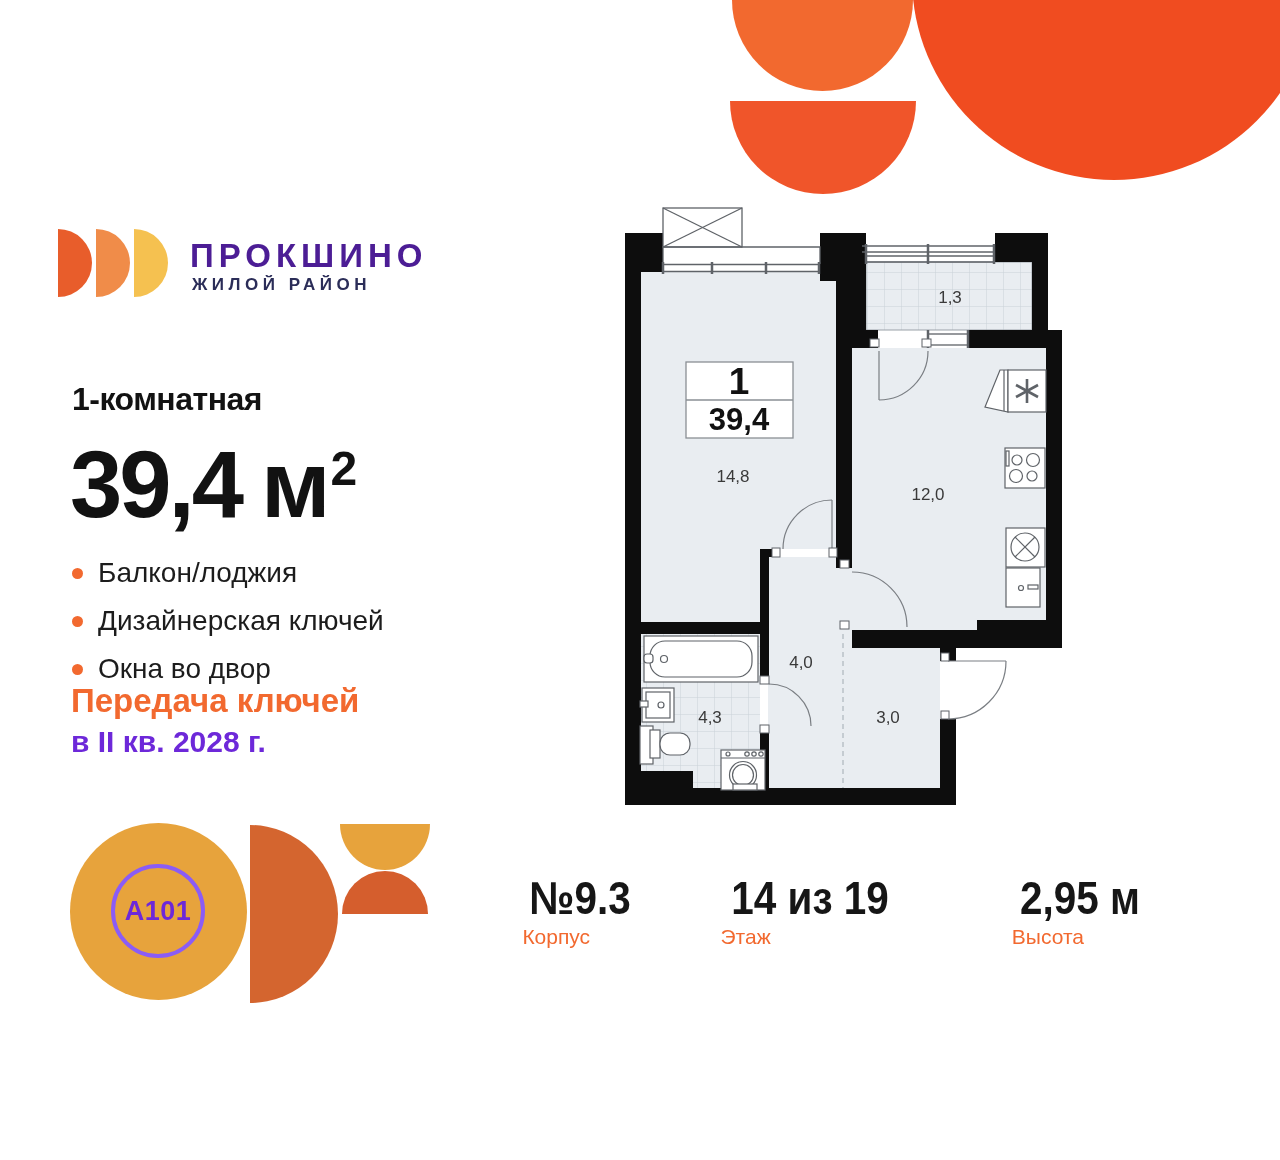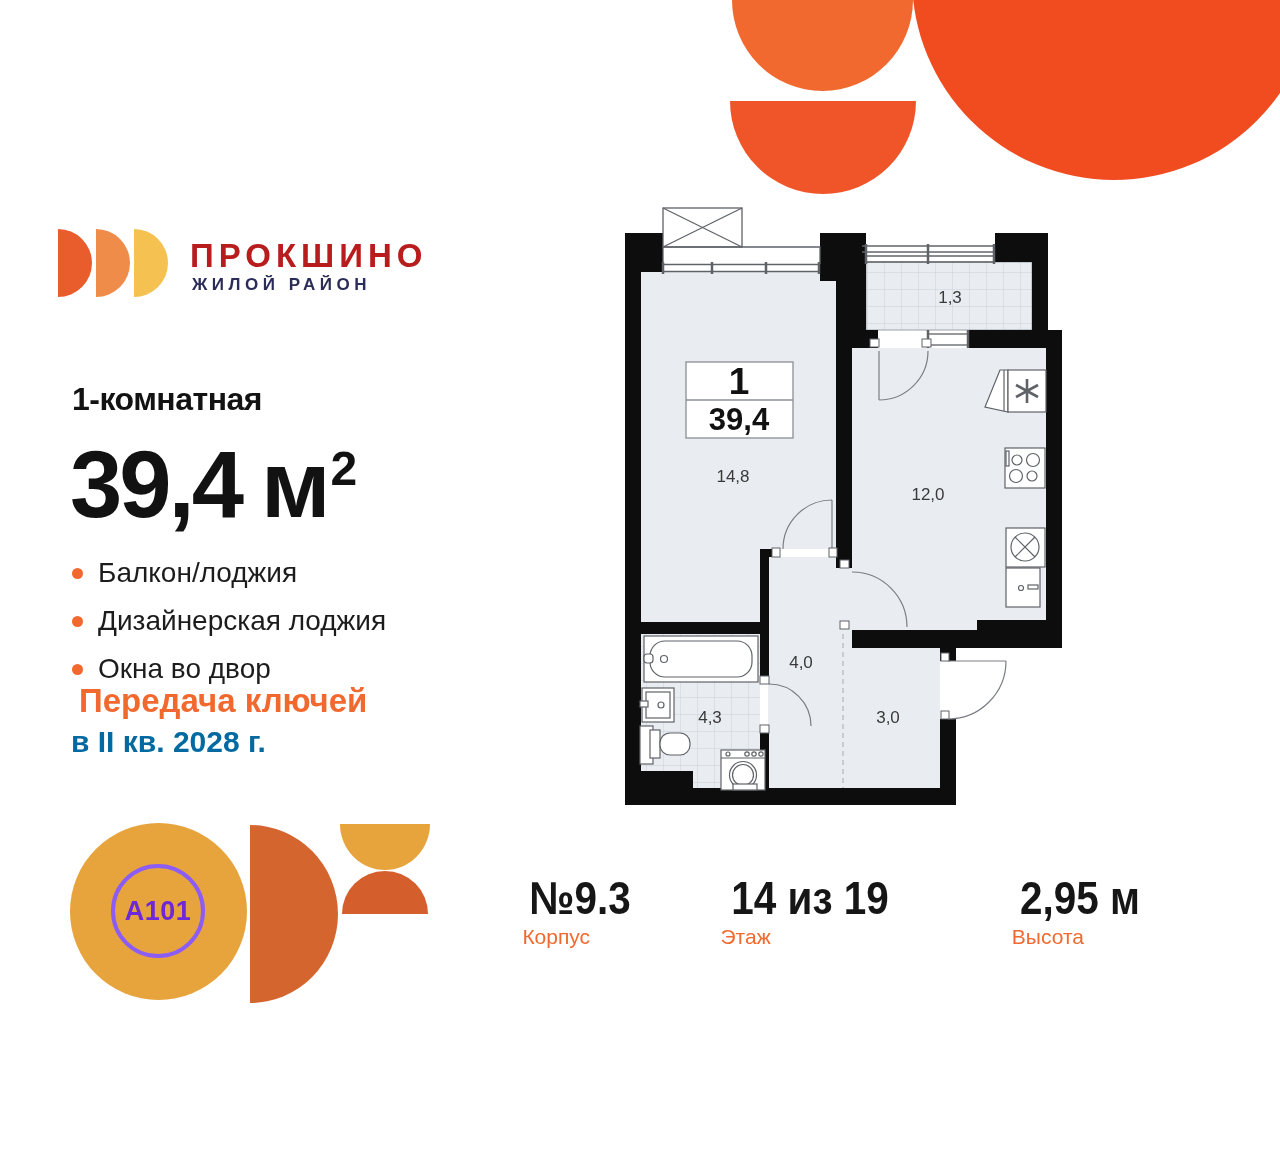--- a/index.html
+++ b/index.html
@@ -13,37 +13,37 @@
   .half-down-b{left:730px;top:101px;width:186px;height:93px;background:#F0552A;
     border-radius:0 0 50% 50% / 0 0 100% 100%;}
   .big-circle{left:912px;top:-224px;width:404px;height:404px;background:#F04C20;border-radius:50%;}
 
   
   .disc{position:absolute;width:34px;height:68px;top:229px;border-radius:0 34px 34px 0;}
   .disc1{left:58px;background:#E85D2B;}
   .disc2{left:96px;background:#F08C49;}
   .disc3{left:134px;background:#F5C150;}
   .logo-name{position:absolute;left:190px;top:237px;font-size:33px;font-weight:800;
-    letter-spacing:5px;color:#b91c1c;}
+    letter-spacing:5px;color:#4c1d95;}
   .logo-tagline{position:absolute;left:192px;top:275px;font-size:17px;font-weight:600;
     letter-spacing:4.5px;color:#2B2D58;}
 
   
   .rooms-title{position:absolute;left:72px;top:381px;font-size:32px;font-weight:800;
     letter-spacing:-0.5px;color:#121212;}
   .area-line{position:absolute;left:70px;top:438px;font-size:94px;font-weight:800;
     letter-spacing:-3px;color:#121212;line-height:1;}
   .area-line .unit{margin-left:20px;letter-spacing:0;}
   .area-line sup{font-size:48px;letter-spacing:0;}
   .features{position:absolute;left:72px;top:549px;}
   .feature{display:flex;align-items:center;height:48px;}
   .dot{width:11px;height:11px;border-radius:50%;background:#F2692F;margin-right:15px;flex:0 0 auto;}
   .feature span{font-size:28px;color:#1c1c1c;}
-  .handover-title{position:absolute;left:71px;top:682px;font-size:33px;font-weight:600;color:#F2692F;margin-left:8px;}
-  .handover-term{position:absolute;left:71px;top:725px;font-size:30px;font-weight:800;color:#0369a1;}
+  .handover-title{position:absolute;left:71px;top:682px;font-size:33px;font-weight:600;color:#F2692F;}
+  .handover-term{position:absolute;left:71px;top:725px;font-size:30px;font-weight:800;color:#6d28d9;}
 
   
   .stat{position:absolute;top:871px;transform:translateX(-50%);white-space:nowrap;}
   .stat .value{display:inline-block;font-size:46px;font-weight:800;color:#161616;
     transform:scaleX(0.88);transform-origin:center;}
   .stat .label{font-size:21px;color:#F2692F;}
   .stat-1{left:580px;} .stat-2{left:810px;} .stat-3{left:1080px;}
 
   
   .a101-circle{position:absolute;left:70px;top:823px;width:177px;height:177px;border-radius:50%;
@@ -85,21 +85,21 @@
   <div class="rooms-title">1-комнатная</div>
   <div class="area-line"><span>39,4</span><span class="unit"><span>м</span><sup>2</sup></span></div>
 
   <div class="features">
     <div class="feature">
       <div class="dot"></div>
       <span>Балкон/лоджия</span>
     </div>
     <div class="feature">
       <div class="dot"></div>
-      <span>Дизайнерская лоджия</span>
+      <span>Дизайнерская ключей</span>
     </div>
     <div class="feature">
       <div class="dot"></div>
       <span>Окна во двор</span>
     </div>
   </div>
 
   <div class="handover-title">Передача ключей</div>
   <div class="handover-term">в II кв. 2028 г.</div>
 

